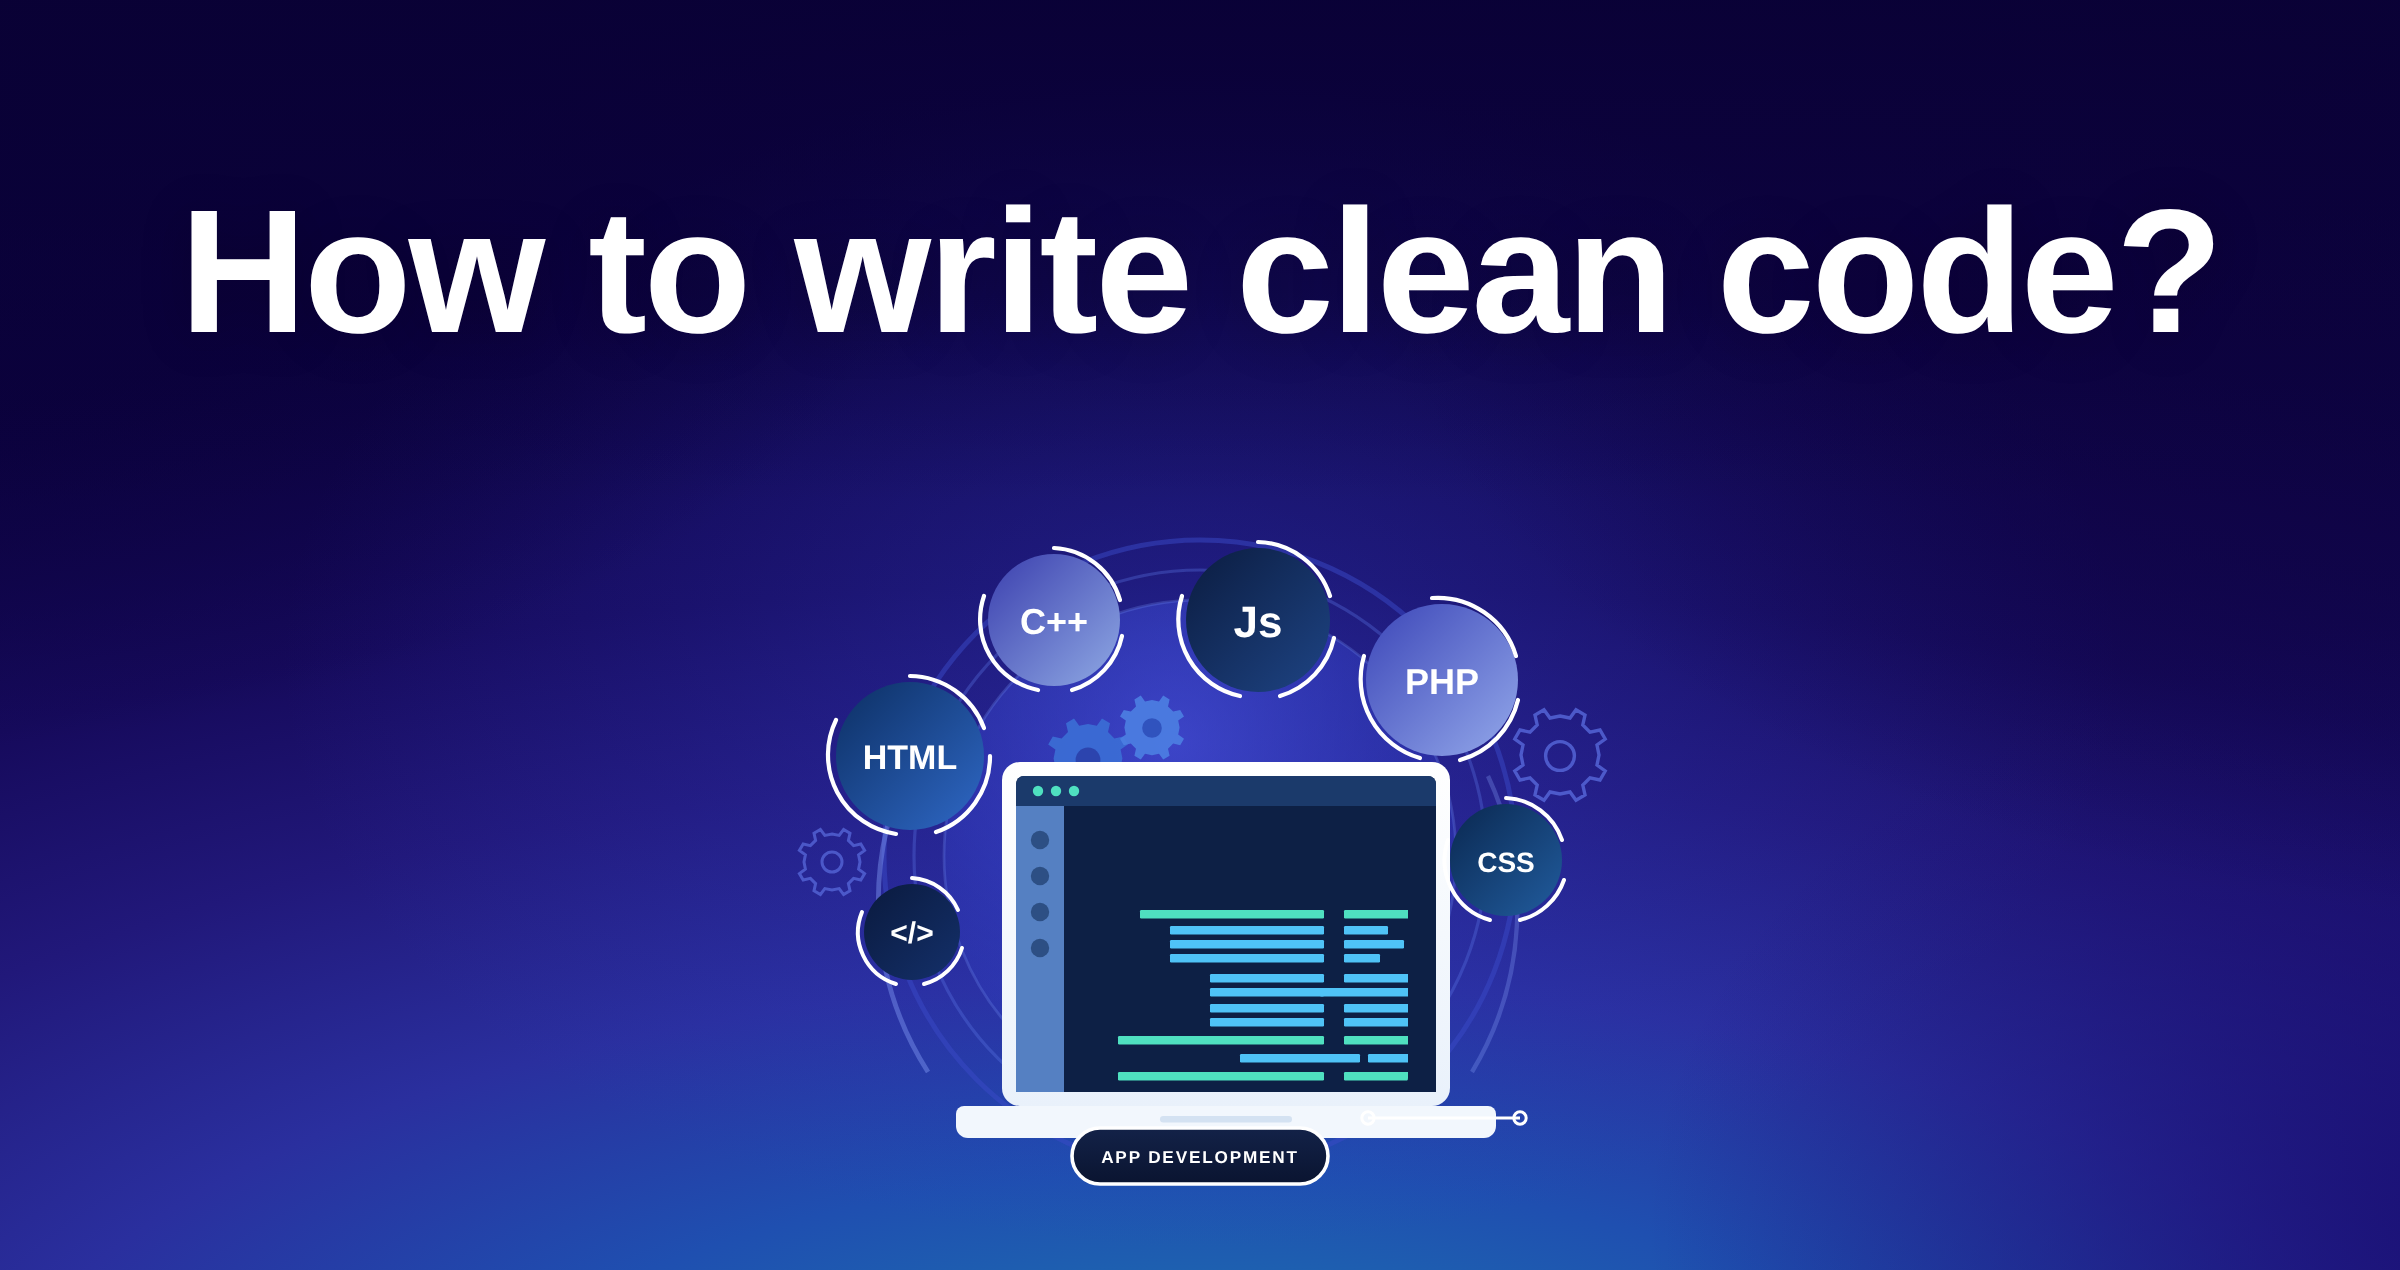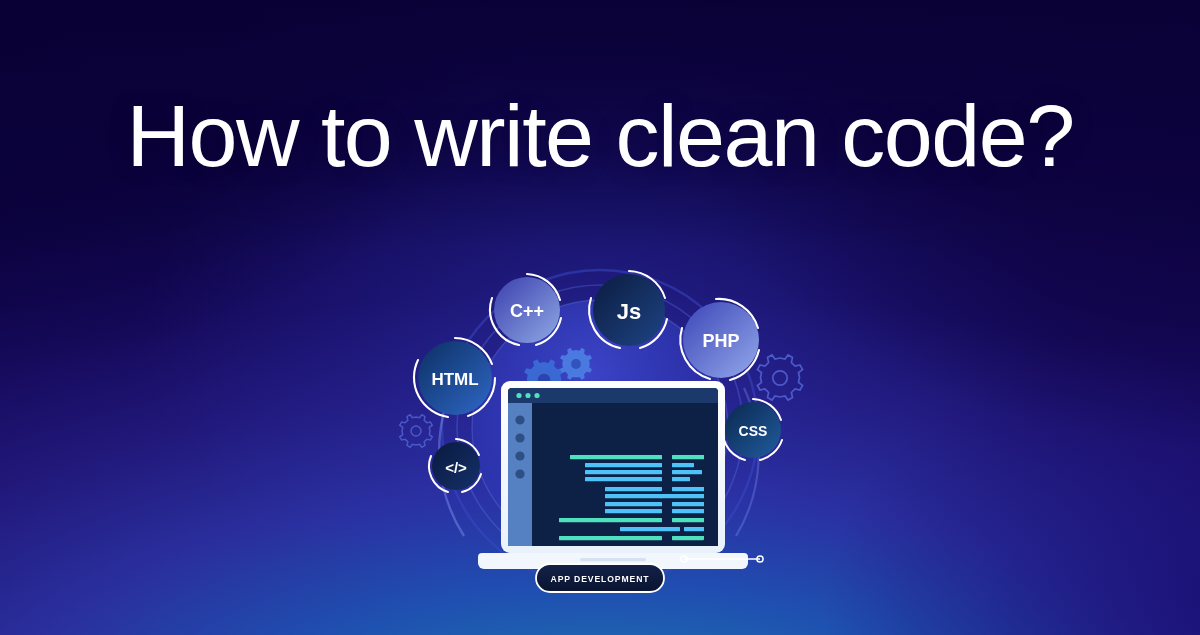--- a/index.html
+++ b/index.html
@@ -38,21 +38,21 @@
     background:radial-gradient(closest-side, rgba(58,80,230,.30) 0%, rgba(48,62,205,.15) 45%, rgba(40,50,180,0) 78%);
   }
 
   
   #title {
     position:absolute; left:0; right:0; top:92px;
     text-align:center;
     color:#ffffff;
     font-size:88px;
     line-height:1.0;
-    font-weight:400;
+    font-weight:700;
     letter-spacing:-1.5px;
     white-space:nowrap;
     text-shadow:0 2px 26px rgba(0,0,0,.18);
   }
 
   
   #illus {
     position:absolute;
     left:364px; top:268px;
     width:472px; height:340px;

